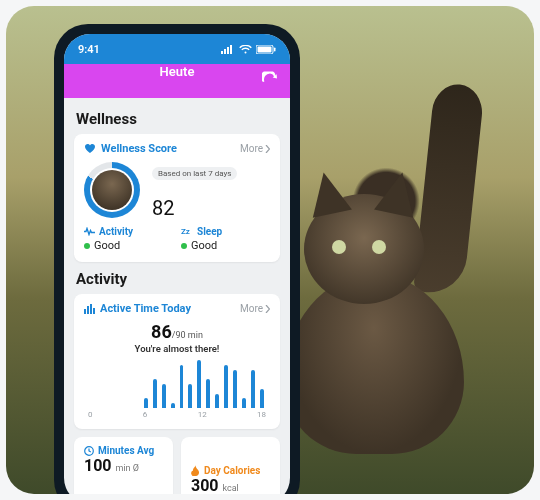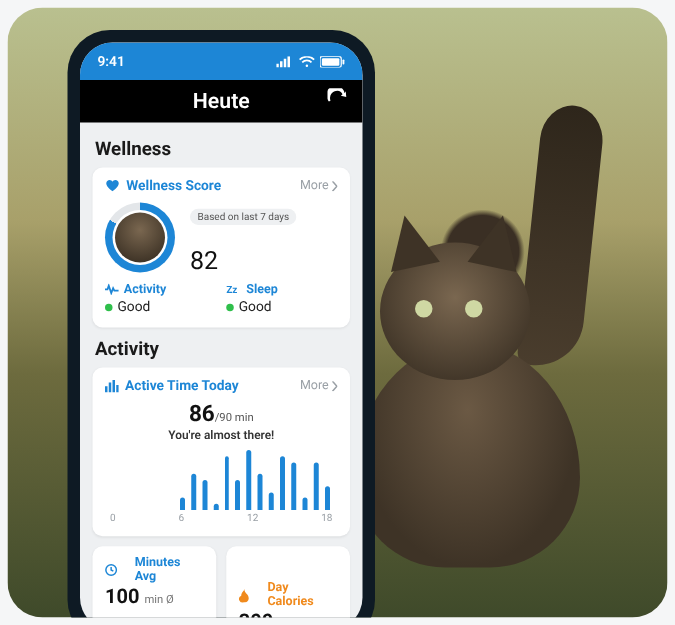--- a/index.html
+++ b/index.html
@@ -102,28 +102,27 @@
     display: flex;
     align-items: center;
     justify-content: space-between;
     padding: 0 14px;
     font-size: 11px;
     font-weight: 600;
   }
   .status-icons { display: flex; gap: 4px; align-items: center; }
   .status-icons svg { display: block; }
   .appbar {
-    background: #000000;
+    background: #d946ef;
     color: #fff;
     height: 34px;
     display: flex;
-    align-items: center;
     justify-content: center;
     position: relative;
-    font-size: 17px;
+    font-size: 13px;
     font-weight: 600;
   }
   .appbar .refresh {
     position: absolute;
     right: 12px;
     top: 50%;
     transform: translateY(-50%);
   }
 
   .content {
@@ -285,21 +284,21 @@
   }
   .bottom-metrics {
     display: flex;
     gap: 8px;
     margin-top: 4px;
   }
   .bottom-metrics > div { flex: 1; }
   .bm-label {
     display: flex;
     align-items: center;
-    gap: 14px;
+    gap: 4px;
     font-size: 10px;
     font-weight: 700;
   }
   .bm-label.blue { color: #1d86d6; }
   .bm-label.orange { color: #f08a1d; margin-top: 20px; }
   .bm-value {
     font-size: 16px;
     font-weight: 700;
     color: #111;
   }

